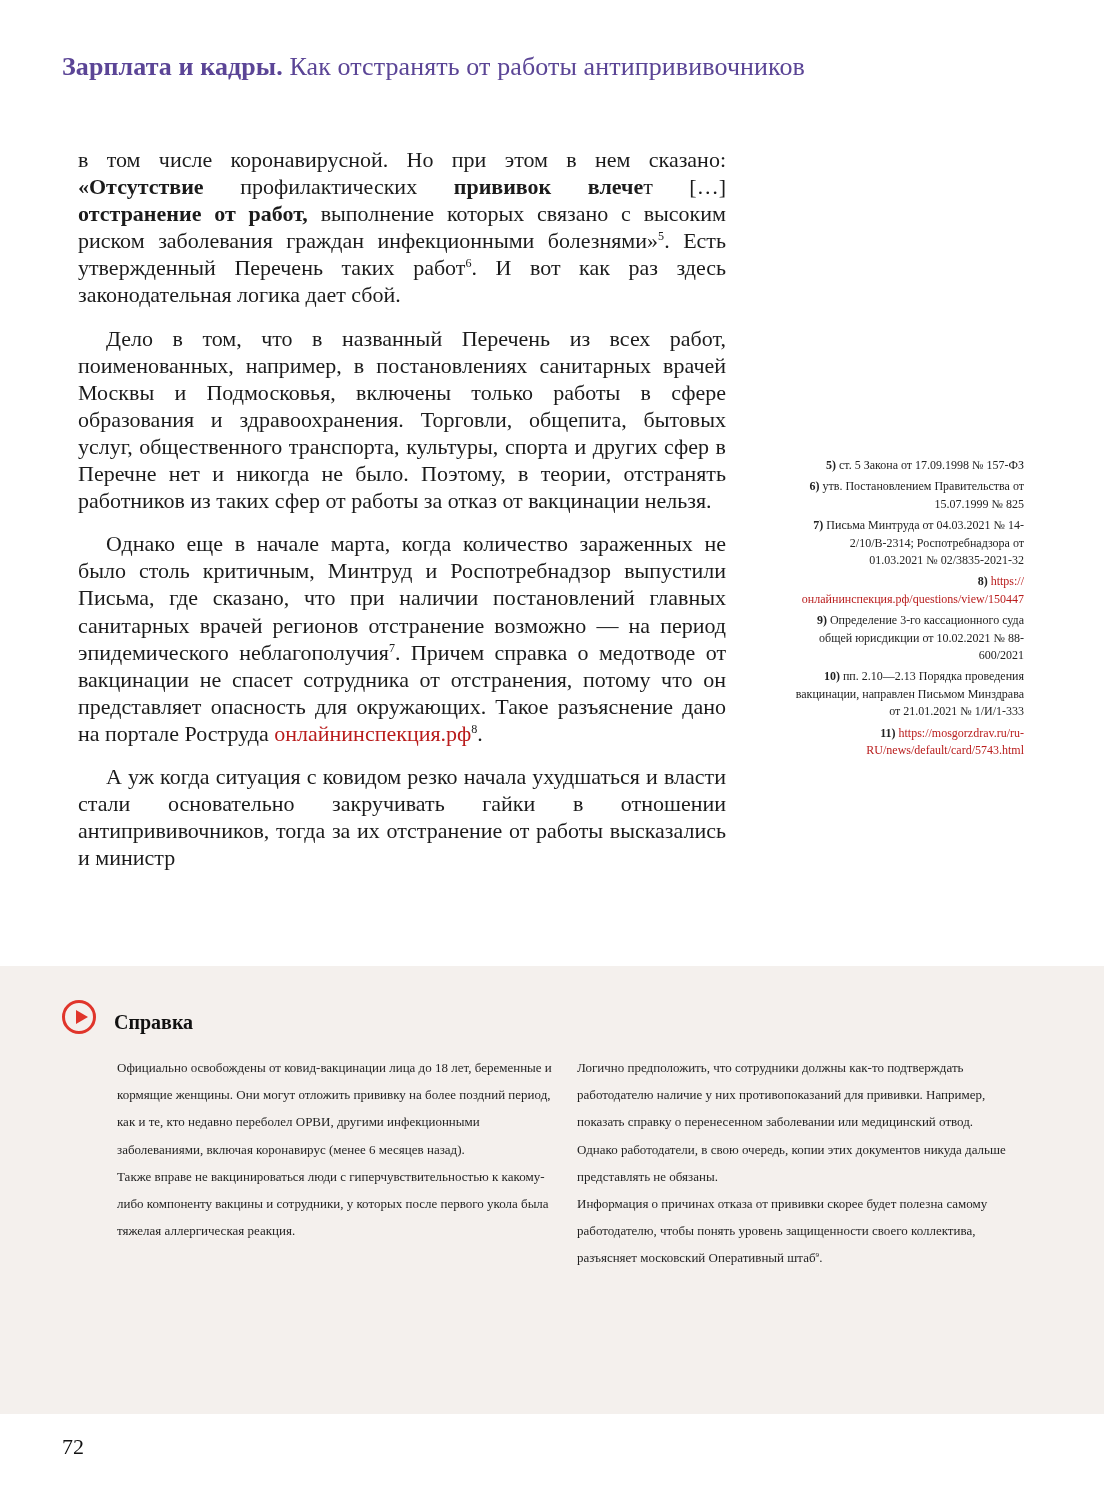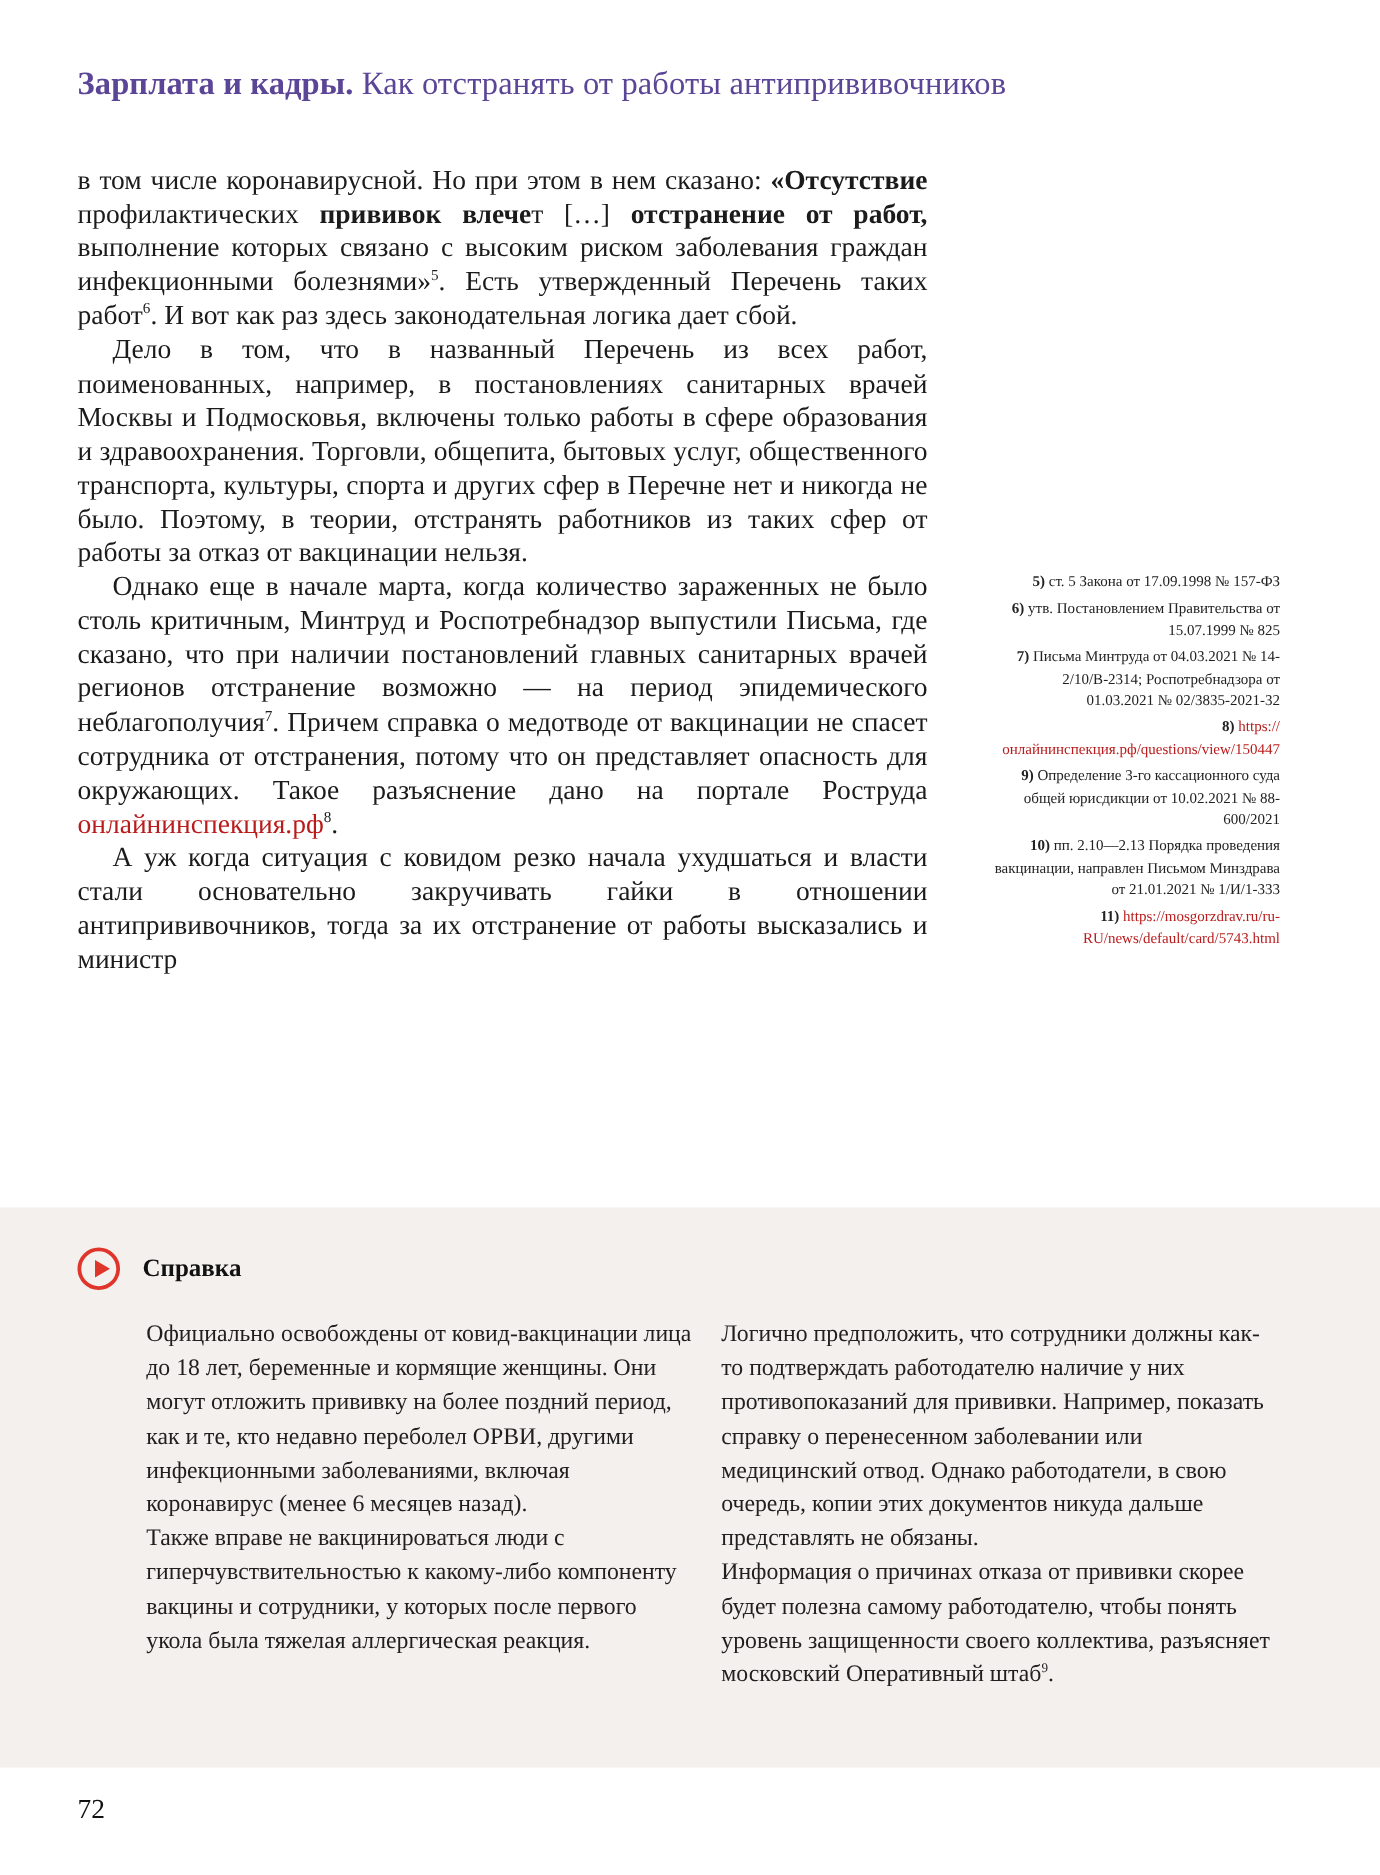--- a/index.html
+++ b/index.html
@@ -11,21 +11,21 @@
   .running-head {
     position: absolute; left: 62px; top: 52px;
     font-size: 26px; color: #5b4596; letter-spacing: 0.1px; white-space: nowrap;
   }
   .running-head .section { font-weight: bold; }
   .main-text {
     position: absolute; left: 62px; top: 130px; width: 680px;
     font-size: 22px; line-height: 27.1px; color: #1b1b1b;
     text-align: justify;
   }
-  .main-text p { margin: 0; }
+  .main-text p { margin: 16px; }
   .main-text p.indent { text-indent: 28px; }
   .main-text p.first { text-indent: 0; }
   .main-text b { font-weight: bold; }
   .main-text a, .fn-link { color: #b91c1c; text-decoration: none; }
   sup { font-size: 0.55em; vertical-align: super; line-height: 0; }
 
   .footnotes {
     position: absolute; left: 794px; top: 457px; width: 230px;
     font-size: 12px; line-height: 17.4px; color: #222; text-align: right;
   }
@@ -36,34 +36,34 @@
     position: absolute; left: 0; top: 966px; width: 1104px; height: 448px;
     background: #f4f0ed;
   }
   .callout-edge {
     position: absolute; left: 0; top: -6px; width: 1104px; height: 8px;
     background:
       radial-gradient(circle at 6px 0px, #ffffff 4px, transparent 4.5px) 0 0 / 12px 8px repeat-x;
   }
   .callout-header {
     position: absolute; left: 62px; top: 30px; height: 38px;
-    display: flex; align-items: center;
+    display: flex; align-items: flex-end;
   }
   .play-icon {
     width: 34px; height: 34px; border: 3px solid #e0352b; border-radius: 50%;
     box-sizing: border-box; position: relative; margin-right: 18px;
   }
   .play-icon::after {
     content: ""; position: absolute; left: 11px; top: 7px;
     border-left: 12px solid #e0352b; border-top: 7.5px solid transparent; border-bottom: 7.5px solid transparent;
   }
   .callout-title { font-size: 20px; font-weight: bold; color: #111; }
   .callout-col {
     position: absolute; top: 88px; width: 440px;
-    font-size: 19px; line-height: 27.2px; color: #1f1f1f;
+    font-size: 13px; line-height: 27.2px; color: #1f1f1f;
   }
   .callout-col p { margin: 0; }
   .callout-col.left { left: 117px; }
   .callout-col.right { left: 577px; }
 
   .page-number {
     position: absolute; left: 62px; top: 1434px; font-size: 22px; color: #111;
   }
 </style>
 </head>

